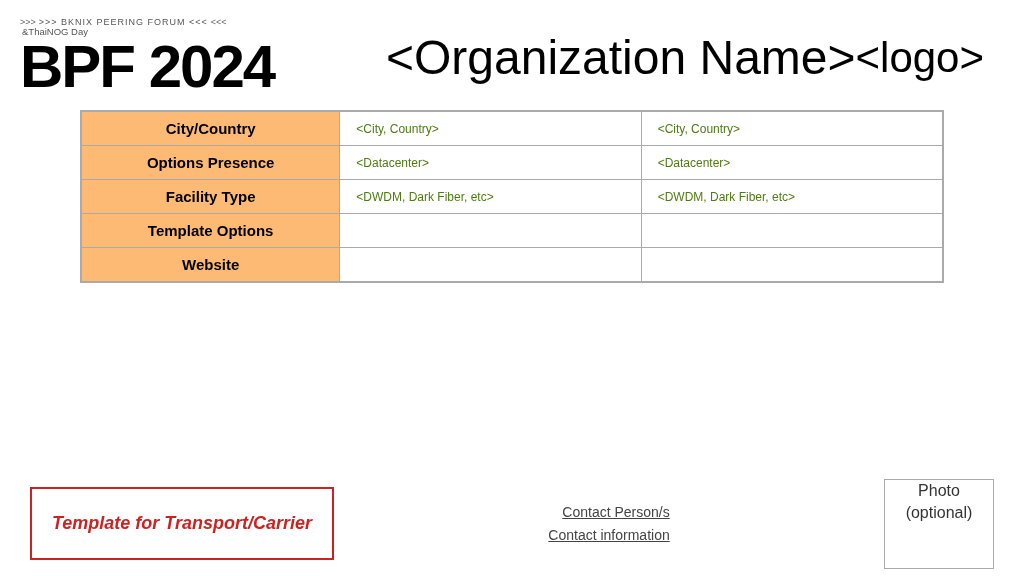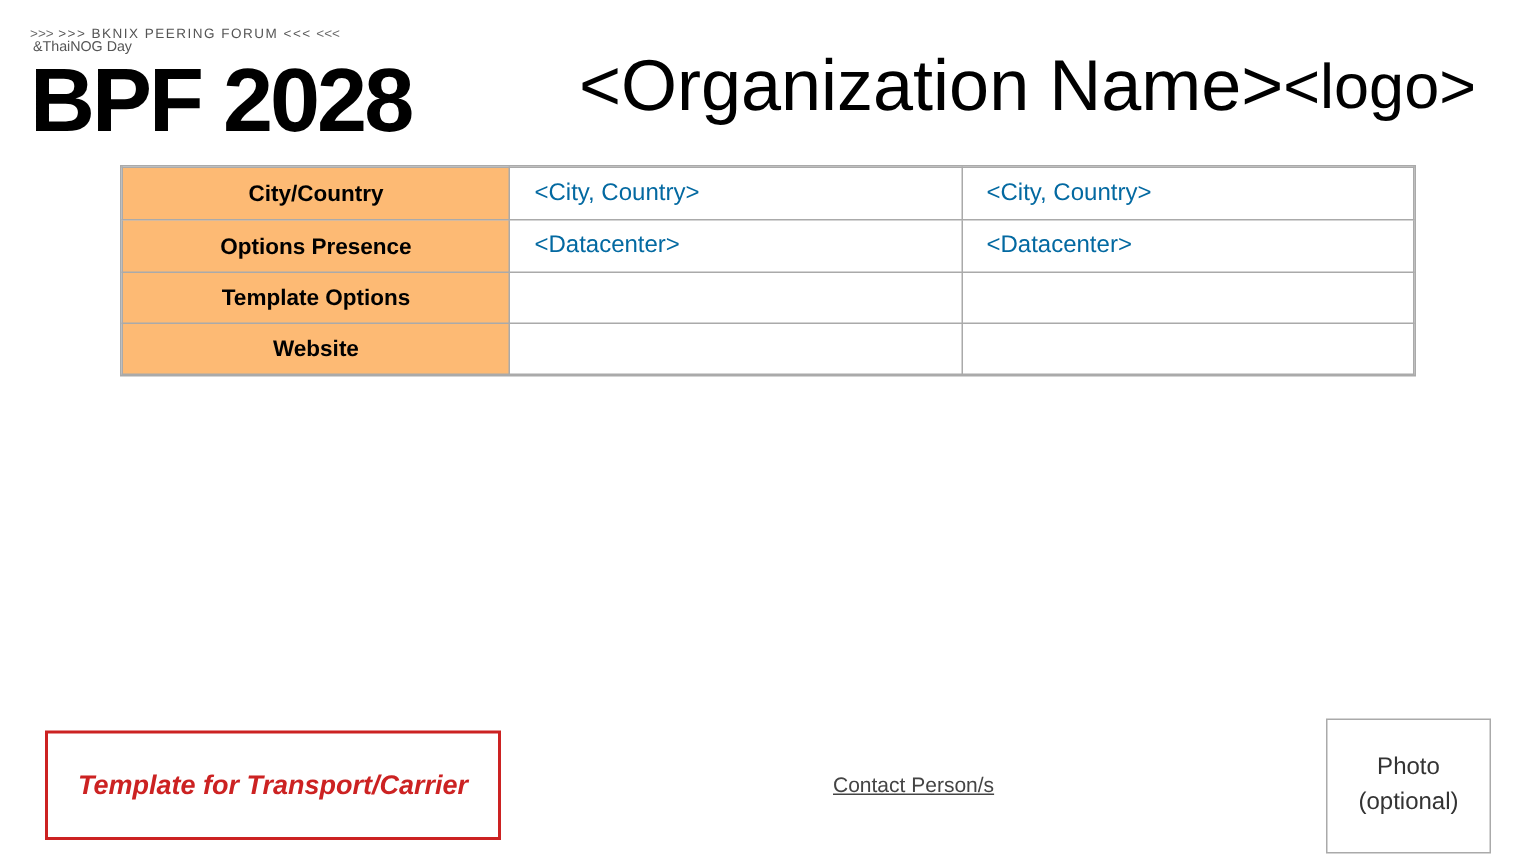--- a/index.html
+++ b/index.html
@@ -55,22 +55,22 @@
 
     .row-header {
       font-weight: bold;
       font-size: 15px;
       width: 240px;
       text-align: center;
       background: #fdba74;
     }
 
     .row-value {
-      font-size: 16px;
-      color: #0369a1;
+      font-size: 12px;
+      color: #4d7c0f;
       width: 280px;
     }
 
     
     .footer-area {
       position: absolute;
       bottom: 0;
       left: 0;
       right: 0;
       height: 100px;
@@ -95,21 +95,21 @@
       color: #444;
       line-height: 1.6;
       text-decoration: underline;
     }
 
     .photo-box {
       border: 1.5px solid #aaa;
       width: 110px;
       height: 90px;
       display: flex;
-      align-items: center;
+      align-items: flex-start;
       justify-content: center;
       font-size: 16px;
       color: #333;
       text-align: center;
       line-height: 1.4;
       background: #fff;
     }
 
     .bpf-logo-wrap {
       display: flex;
@@ -138,21 +138,21 @@
 <body>
 
 <div class="header">
   <div class="bpf-logo-wrap">
     <div class="bpf-top-row">
       <span>&gt;&gt;&gt;</span>
       <span style="font-size:9px; letter-spacing:1px; color:#555;">&gt;&gt;&gt; BKNIX PEERING FORUM &lt;&lt;&lt;</span>
       <span>&lt;&lt;&lt;</span>
     </div>
     <div style="font-size:9.5px; color:#555; margin-left:2px; margin-bottom:1px;">&amp;ThaiNOG Day</div>
-    <div class="bpf-big">BPF 2028</div>
+    <div class="bpf-big">BPF 2024</div>
   </div>
 
   <div class="org-name">&lt;Organization Name&gt;</div>
 
   <div class="logo-placeholder">&lt;logo&gt;</div>
 </div>
 
 <div class="table-container">
   <table>
     <tbody id="table-body">
@@ -160,34 +160,40 @@
           <td class="row-header">City/Country</td>
           <td class="row-value">&lt;City, Country&gt;</td>
           <td class="row-value">&lt;City, Country&gt;</td>
         </tr>
         <tr>
           <td class="row-header">Options Presence</td>
           <td class="row-value">&lt;Datacenter&gt;</td>
           <td class="row-value">&lt;Datacenter&gt;</td>
         </tr>
         <tr>
+          <td class="row-header">Facility Type</td>
+          <td class="row-value">&lt;DWDM, Dark Fiber, etc&gt;</td>
+          <td class="row-value">&lt;DWDM, Dark Fiber, etc&gt;</td>
+        </tr>
+        <tr>
           <td class="row-header">Template Options</td>
           <td class="row-value"></td>
           <td class="row-value"></td>
         </tr>
         <tr>
           <td class="row-header">Website</td>
           <td class="row-value"></td>
           <td class="row-value"></td>
         </tr>
       </tbody>
   </table>
 </div>
 
 <div class="footer-area">
   <div class="template-label">Template for Transport/Carrier</div>
   <div class="contact-area">
     <div>Contact Person/s</div>
+    <div>Contact information</div>
   </div>
   <div class="photo-box">
     <span>Photo<br>(optional)</span>
   </div>
 </div>
 
 </body></html>

